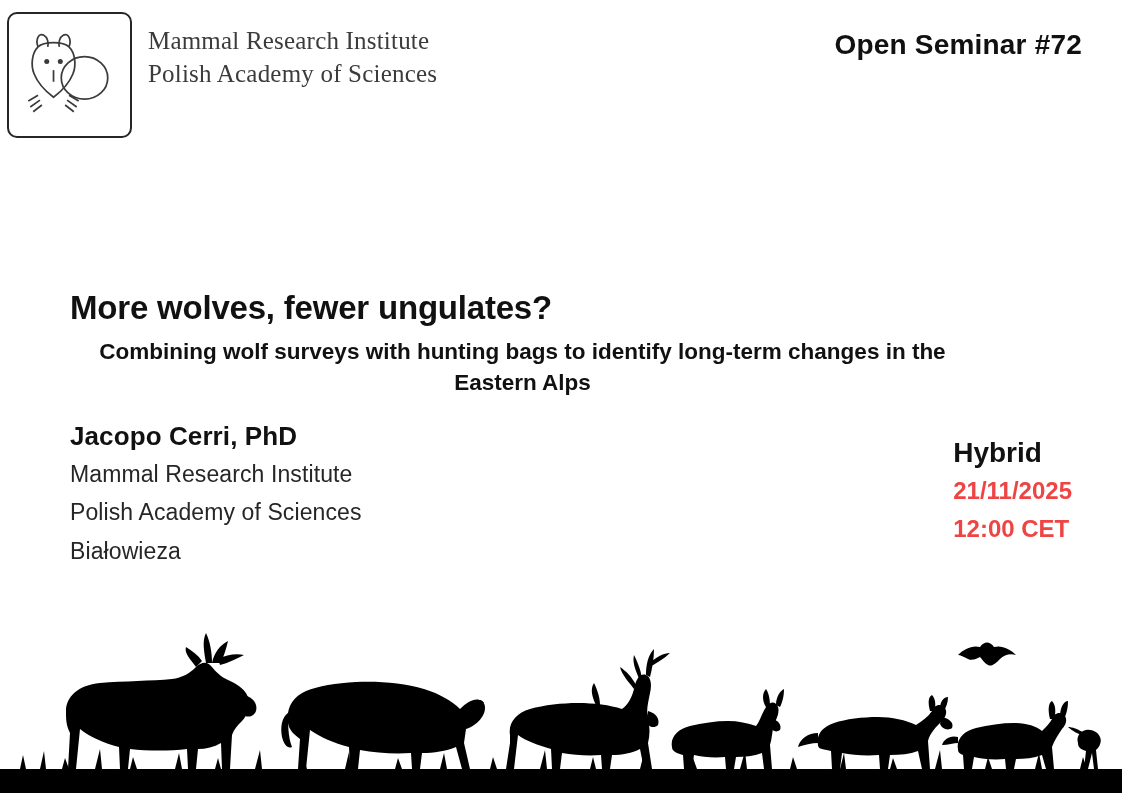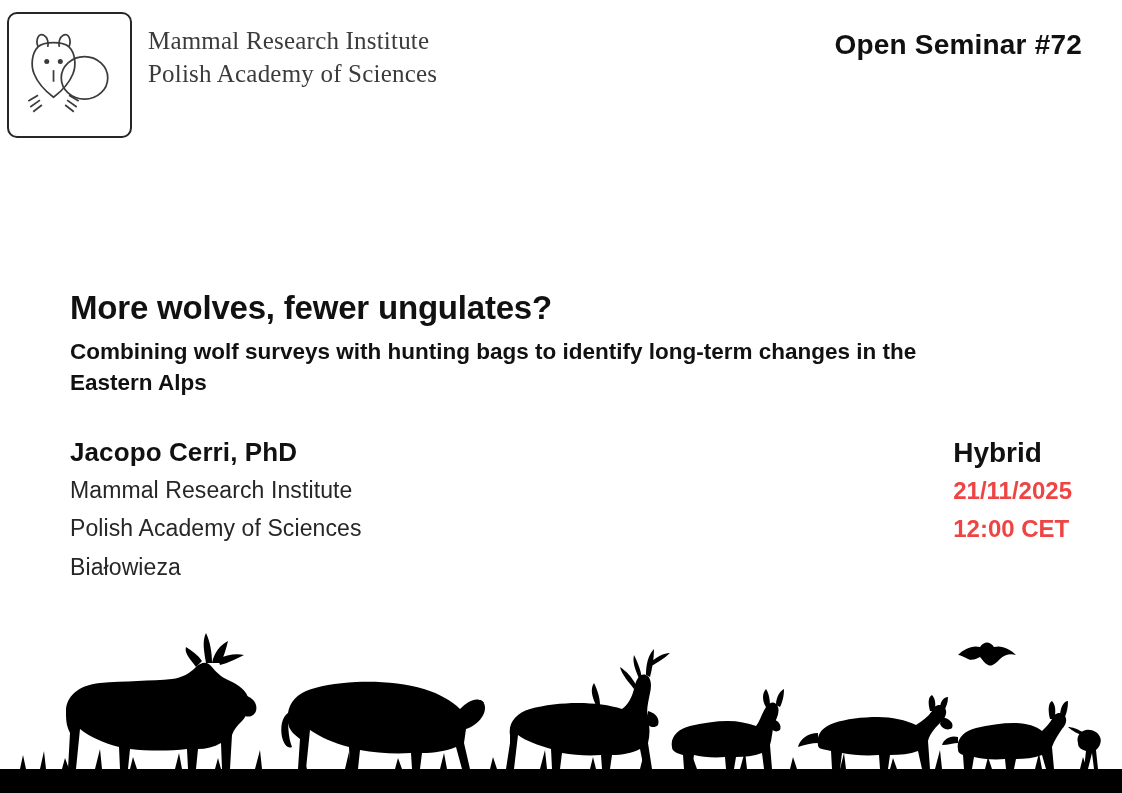--- a/index.html
+++ b/index.html
@@ -69,27 +69,28 @@
     color: #111;
     margin: 0 0 10px 0;
     letter-spacing: -0.2px;
   }
   .subtitle {
     font-size: 22.5px;
     font-weight: bold;
     color: #111;
     line-height: 1.36;
     max-width: 905px;
+    text-align: center;
   }
 
   
   .speaker-block {
     position: absolute;
     left: 70px;
-    top: 437px;
+    top: 421px;
     width: 520px;
   }
   .speaker-name {
     font-size: 26px;
     font-weight: bold;
     color: #111;
     margin-bottom: 3px;
     letter-spacing: 0.1px;
   }
   .affil-line {

